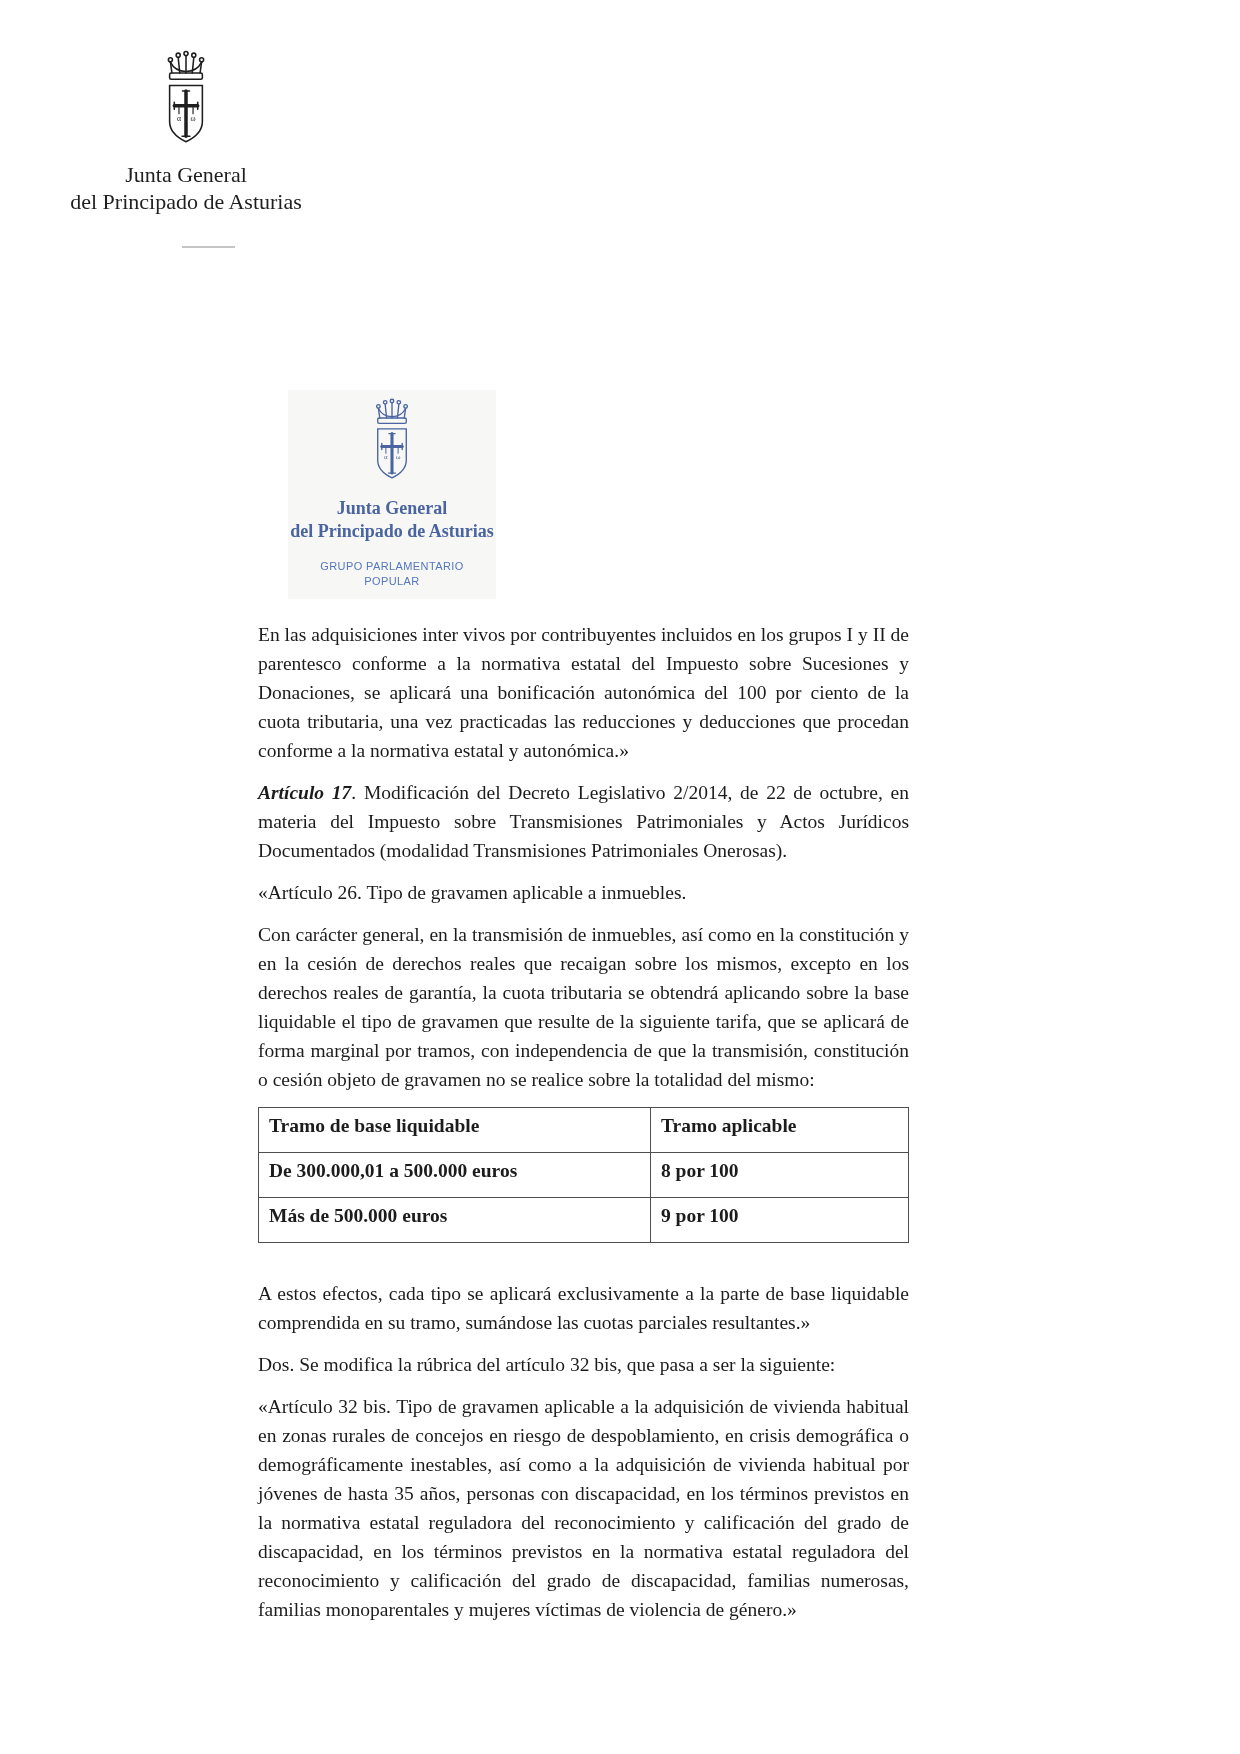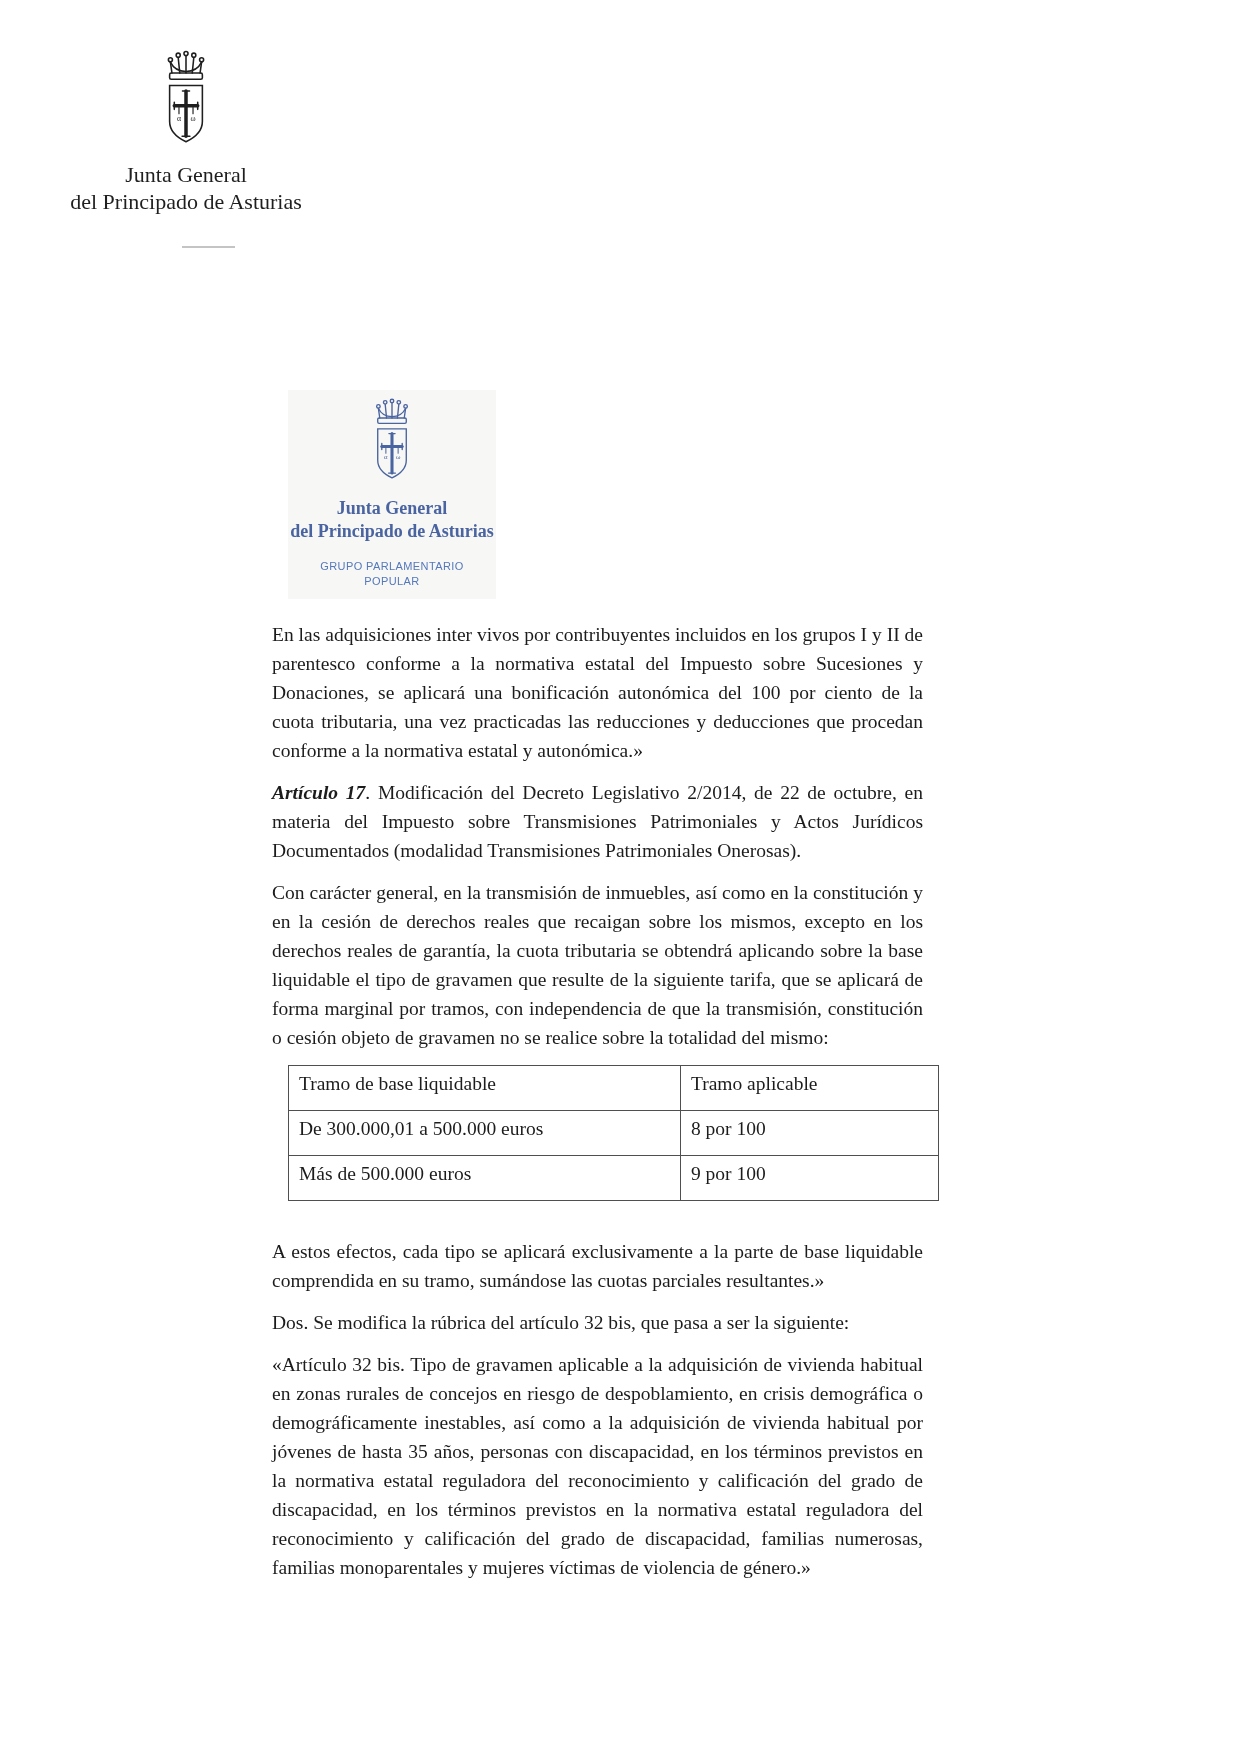--- a/index.html
+++ b/index.html
@@ -45,30 +45,31 @@
   .group-serif{font-size:18px;line-height:23px;font-weight:bold;color:var(--logo-blue);white-space:nowrap;}
   .group-sans{
     font-family:"Liberation Sans","DejaVu Sans",sans-serif;
     font-size:11px;line-height:15px;letter-spacing:.4px;
     color:var(--group-label-blue);
   }
   .group-sans-wrap{margin-top:16px;}
 
   
   .content{
-    position:absolute;left:272px;top:620px;width:651px;
+    position:absolute;left:258px;top:620px;width:651px;
     font-size:19.5px;line-height:29px;
     text-align:justify;
   }
   .content p{margin:0 0 13px;}
   .content strong{font-weight:bold;font-style:italic;}
 
   table.doc-table{
     width:100%;border-collapse:collapse;table-layout:fixed;
-    margin:0 16px 36px;
+    margin:0 0 36px;
+    font-weight:bold;
   }
   .doc-table td{
     border:1px solid var(--table-border);
     height:45px;box-sizing:border-box;
     vertical-align:top;text-align:left;
     padding:4px 10px 0;
     font-size:19.5px;line-height:27px;
   }
 </style>
 </head>
@@ -129,20 +130,21 @@
     <div class="group-serif">del Principado de Asturias</div>
     <div class="group-sans-wrap">
       <div class="group-sans">GRUPO PARLAMENTARIO</div>
       <div class="group-sans">POPULAR</div>
     </div>
   </div>
 
   <div class="content">
     <p>En las adquisiciones inter vivos por contribuyentes incluidos en los grupos I y II de parentesco conforme a la normativa estatal del Impuesto sobre Sucesiones y Donaciones, se aplicará una bonificación autonómica del 100 por ciento de la cuota tributaria, una vez practicadas las reducciones y deducciones que procedan conforme a la normativa estatal y autonómica.»</p>
     <p><strong>Artículo 17</strong><span>. Modificación del Decreto Legislativo 2/2014, de 22 de octubre, en materia del Impuesto sobre Transmisiones Patrimoniales y Actos Jurídicos Documentados (modalidad Transmisiones Patrimoniales Onerosas).</span></p>
+    <p>«Artículo 26. Tipo de gravamen aplicable a inmuebles.</p>
     <p>Con carácter general, en la transmisión de inmuebles, así como en la constitución y en la cesión de derechos reales que recaigan sobre los mismos, excepto en los derechos reales de garantía, la cuota tributaria se obtendrá aplicando sobre la base liquidable el tipo de gravamen que resulte de la siguiente tarifa, que se aplicará de forma marginal por tramos, con independencia de que la transmisión, constitución o cesión objeto de gravamen no se realice sobre la totalidad del mismo:</p>
 
     <table class="doc-table">
       <colgroup>
           <col style="width:60.3%">
           <col style="width:39.7%">
         </colgroup>
       <tbody>
         <tr>
           <td>Tramo de base liquidable</td>

